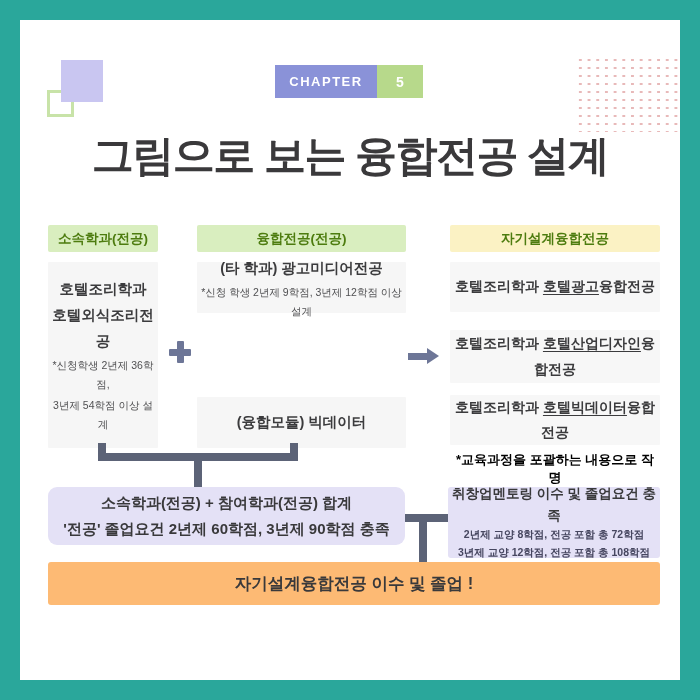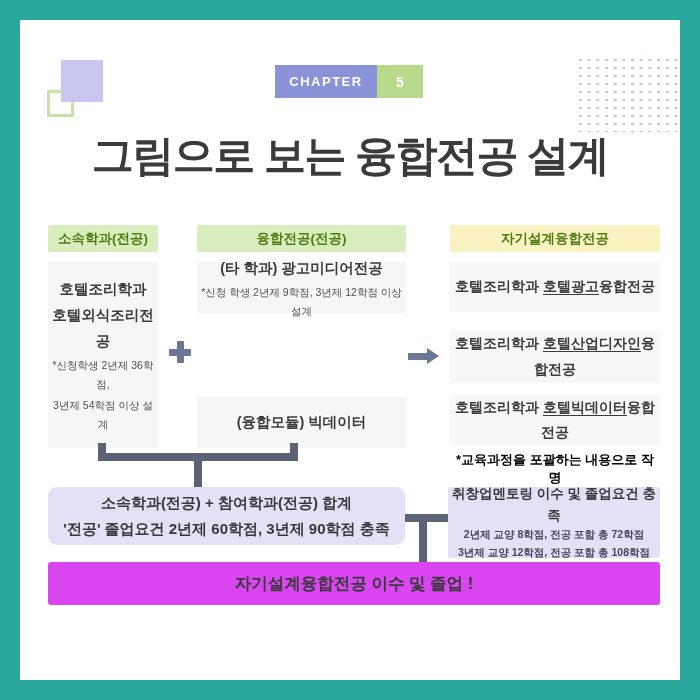--- a/index.html
+++ b/index.html
@@ -78,21 +78,21 @@
 
   
   .pbox { position:absolute; background:#e4e1f6; border-radius:3px; display:flex; flex-direction:column;
           align-items:center; justify-content:center; text-align:center; }
   .p-left  { left:28px;  top:467px; width:357px; height:58px;border-radius:9px; }
   .p-left .l { font-size:15px; font-weight:600; color:#39393b; line-height:1.75; }
   .p-right { left:428px; top:467px; width:212px; height:71px; }
   .p-right .l1 { font-size:13.5px; font-weight:700; color:#39393b; line-height:1.6; }
   .p-right .l2 { font-size:10.5px; font-weight:600; color:#474760; line-height:1.7; }
 
-  .ybox { position:absolute; left:28px; top:542px; width:612px; height:43px; background:#d946ef;
+  .ybox { position:absolute; left:28px; top:542px; width:612px; height:43px; background:#fdba74;
           border-radius:3px; text-align:center; line-height:43px; font-size:16.5px; font-weight:700; color:#39393b; }
 </style>
 </head>
 <body>
 
 <div class="canvas">
   <div class="card">
 
     <div class="sq-green"></div>
     <div class="sq-purple"></div>

